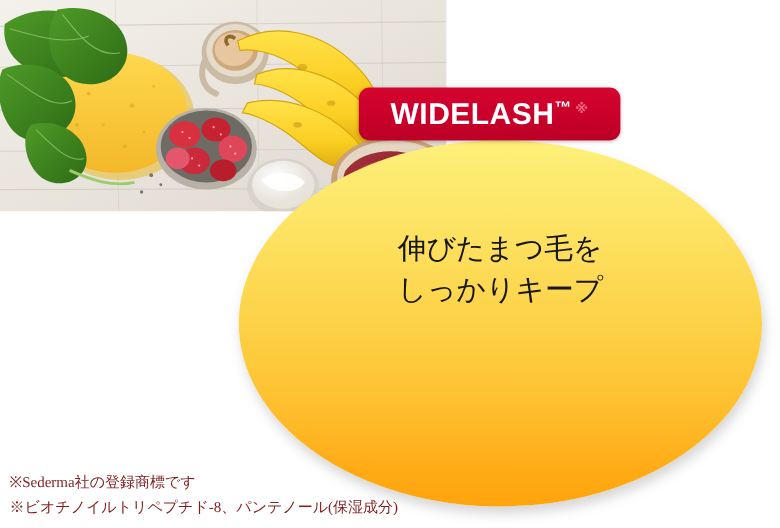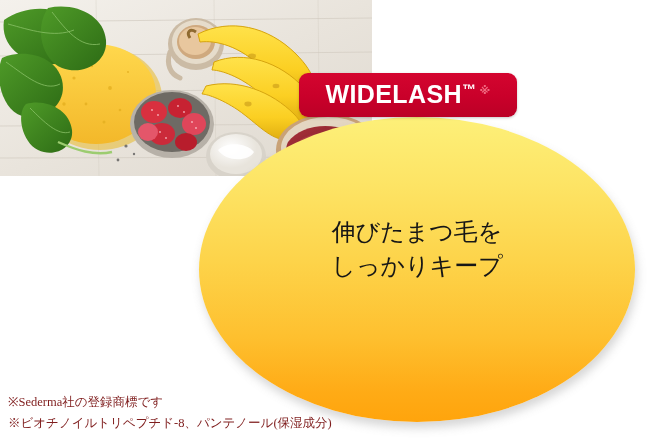--- a/index.html
+++ b/index.html
@@ -60,26 +60,24 @@
   }
   .oval-head {
     font-size: 35px;
     font-weight: 700;
     color: #161616;
     letter-spacing: 1px;
     line-height: 1;
     white-space: nowrap;
   }
   .oval-sub {
-    margin-top: 24px;
     font-size: 24px;
     font-weight: 500;
     color: #161616;
     line-height: 1.42;
-    text-align: center;
     white-space: nowrap;
   }
 
   
   .badge {
     position: absolute;
     left: 299px;
     top: 25px;
     width: 218px;
     height: 44px;

